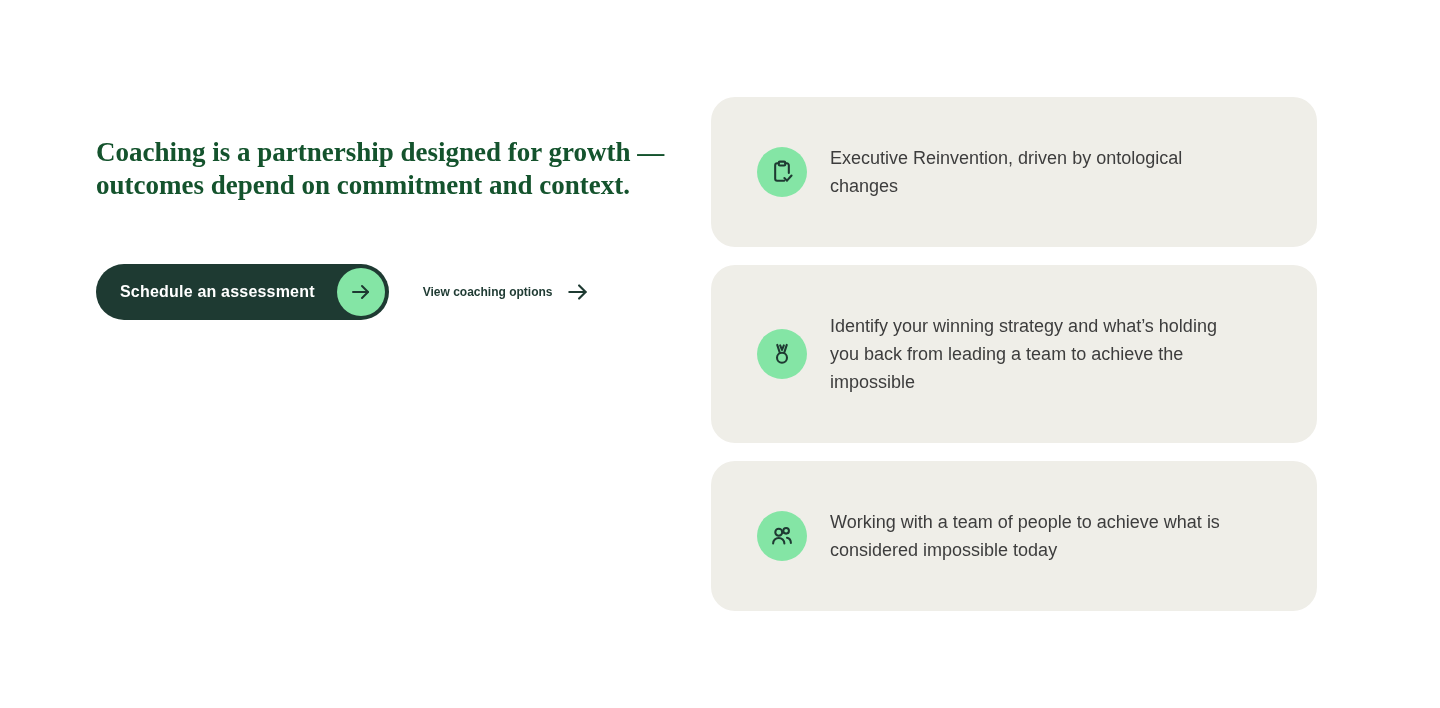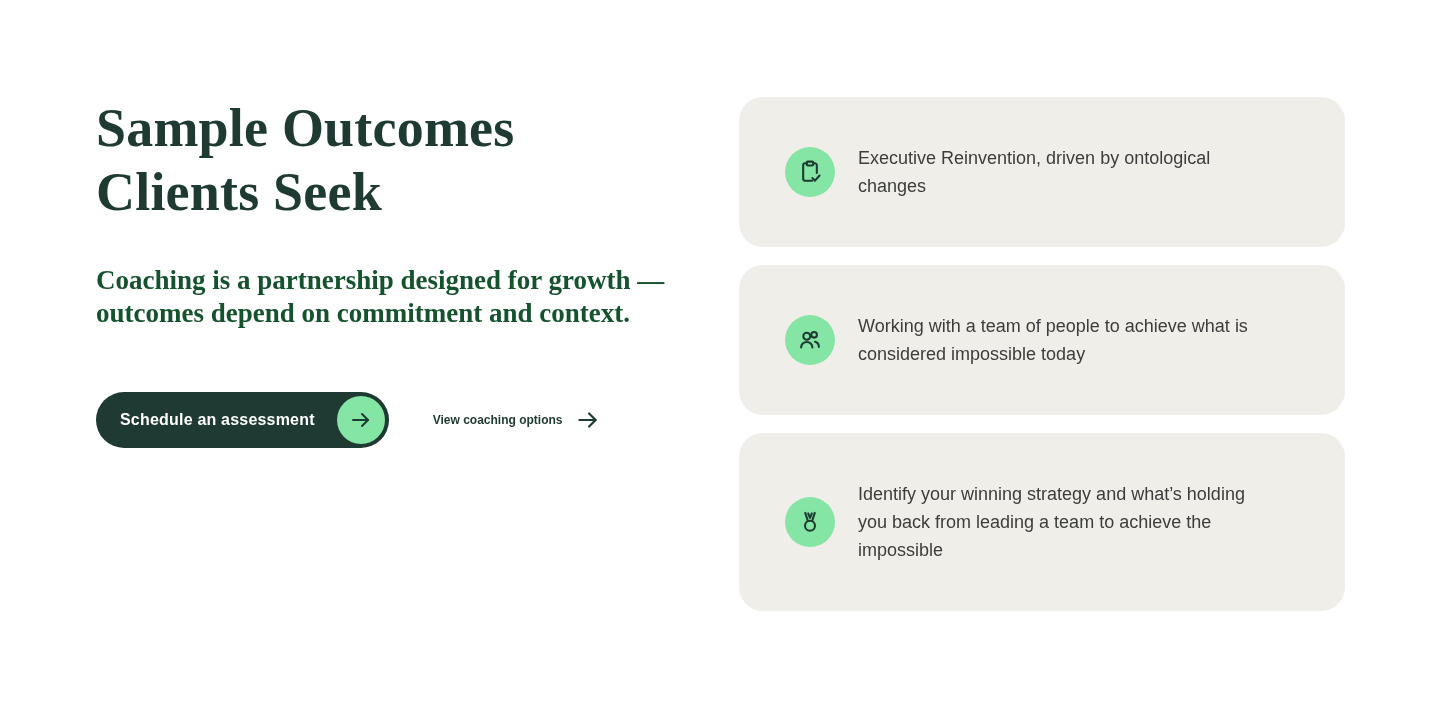--- a/index.html
+++ b/index.html
@@ -11,21 +11,21 @@
     font-family: "Liberation Serif", serif;
     font-size: 54px; line-height: 64px; font-weight: 600;
     color: #1e3a32; white-space: pre-line; letter-spacing: 0.2px;
   }
   .hero-subtitle {
     margin-top: 40px;
     font-family: "Liberation Serif", serif;
     font-size: 27px; line-height: 33px; font-weight: 700;
     color: #14532d; white-space: pre-line;
   }
-  .cta-row { margin-top: 62px; display: flex; gap: 44px; }
+  .cta-row { margin-top: 62px; display: flex; gap: 34px; }
 
   .pill-button {
     display: flex; align-items: center; gap: 22px;
     background: #1e3a32; border: none; cursor: pointer;
     border-radius: 999px; height: 56px; padding: 0 4px 0 24px;
   }
   .pill-button-label {
     color: #ffffff; font-size: 16px; font-weight: 700;
     font-family: "Liberation Sans", sans-serif; letter-spacing: 0.2px;
   }
@@ -35,21 +35,21 @@
     flex-shrink: 0;
   }
 
   .text-link {
     display: flex; align-items: center; gap: 12px;
     background: none; border: none; cursor: pointer;
     color: #1e3a32; font-size: 12px; font-weight: 700;
     font-family: "Liberation Sans", sans-serif;
   }
 
-  .cards { position: absolute; left: 739px; top: 97px; width: 606px;
+  .cards { position: absolute; left: 711px; top: 97px; width: 606px;
     display: flex; flex-direction: column; gap: 18px; }
   .card {
     background: #efeee8; border-radius: 24px;
     padding: 47px 48px 47px 46px;
     display: flex; align-items: center; gap: 23px;
   }
   .card-icon-circle {
     width: 50px; height: 50px; border-radius: 50%;
     background: #84e5a5; flex-shrink: 0;
     display: flex; align-items: center; justify-content: center;
@@ -57,22 +57,20 @@
   .card-text {
     font-size: 18px; line-height: 28px; color: #3d3d3d;
     max-width: 420px;
   }
   svg { display: block; }
 </style>
 </head>
 <body>
 
 <section class="hero">
-  <h1 class="hero-title">Sample Outcomes
-Clients Seek</h1>
   <p class="hero-subtitle">Coaching is a partnership designed for growth —
 outcomes depend on commitment and context.</p>
 
   <div class="cta-row">
     <button class="pill-button">
       <span class="pill-button-label">Schedule an assessment</span>
       <span class="pill-button-circle">
         <svg width="24" height="24" viewBox="0 0 24 24" fill="none" stroke="#1e3a32" stroke-width="2" stroke-linecap="round" stroke-linejoin="round">
           <path d="M4 12h15"></path>
             <path d="m13 6 6 6-6 6"></path>
@@ -100,34 +98,34 @@
         <rect x="9" y="2.4" width="6" height="3.6" rx="1"></rect>
         <path d="m14.2 17.6 2.4 2.4 4.2-4.8"></path>
       </svg>
     </span>
     <p class="card-text">Executive Reinvention, driven by ontological changes</p>
   </div>
 
   <div class="card">
     <span class="card-icon-circle">
       <svg width="26" height="26" viewBox="0 0 24 24" fill="none" stroke="#1e3a32" stroke-width="1.9" stroke-linecap="round" stroke-linejoin="round">
+        <circle cx="12" cy="15.5" r="4.6"></circle>
+        <path d="M7.6 3.6 10 10.9"></path>
+        <path d="M16.4 3.6 14 10.9"></path>
+        <path d="m10.3 4 1.7 4.3L13.7 4"></path>
+      </svg>
+    </span>
+    <p class="card-text">Identify your winning strategy and what’s holding you back from leading a team to achieve the impossible</p>
+  </div>
+
+  <div class="card">
+    <span class="card-icon-circle">
+      <svg width="26" height="26" viewBox="0 0 24 24" fill="none" stroke="#1e3a32" stroke-width="1.9" stroke-linecap="round" stroke-linejoin="round">
         <circle cx="9" cy="8.5" r="3.2"></circle>
         <path d="M3.8 19a5.2 5.2 0 0 1 10.4 0"></path>
         <circle cx="15.8" cy="7.2" r="2.6"></circle>
         <path d="M16.6 13.7c2.1.5 3.6 2.4 3.6 4.8"></path>
       </svg>
     </span>
     <p class="card-text">Working with a team of people to achieve what is considered impossible today</p>
   </div>
 
-  <div class="card">
-    <span class="card-icon-circle">
-      <svg width="26" height="26" viewBox="0 0 24 24" fill="none" stroke="#1e3a32" stroke-width="1.9" stroke-linecap="round" stroke-linejoin="round">
-        <circle cx="12" cy="15.5" r="4.6"></circle>
-        <path d="M7.6 3.6 10 10.9"></path>
-        <path d="M16.4 3.6 14 10.9"></path>
-        <path d="m10.3 4 1.7 4.3L13.7 4"></path>
-      </svg>
-    </span>
-    <p class="card-text">Identify your winning strategy and what’s holding you back from leading a team to achieve the impossible</p>
-  </div>
-
 </section>
 
 </body></html>

